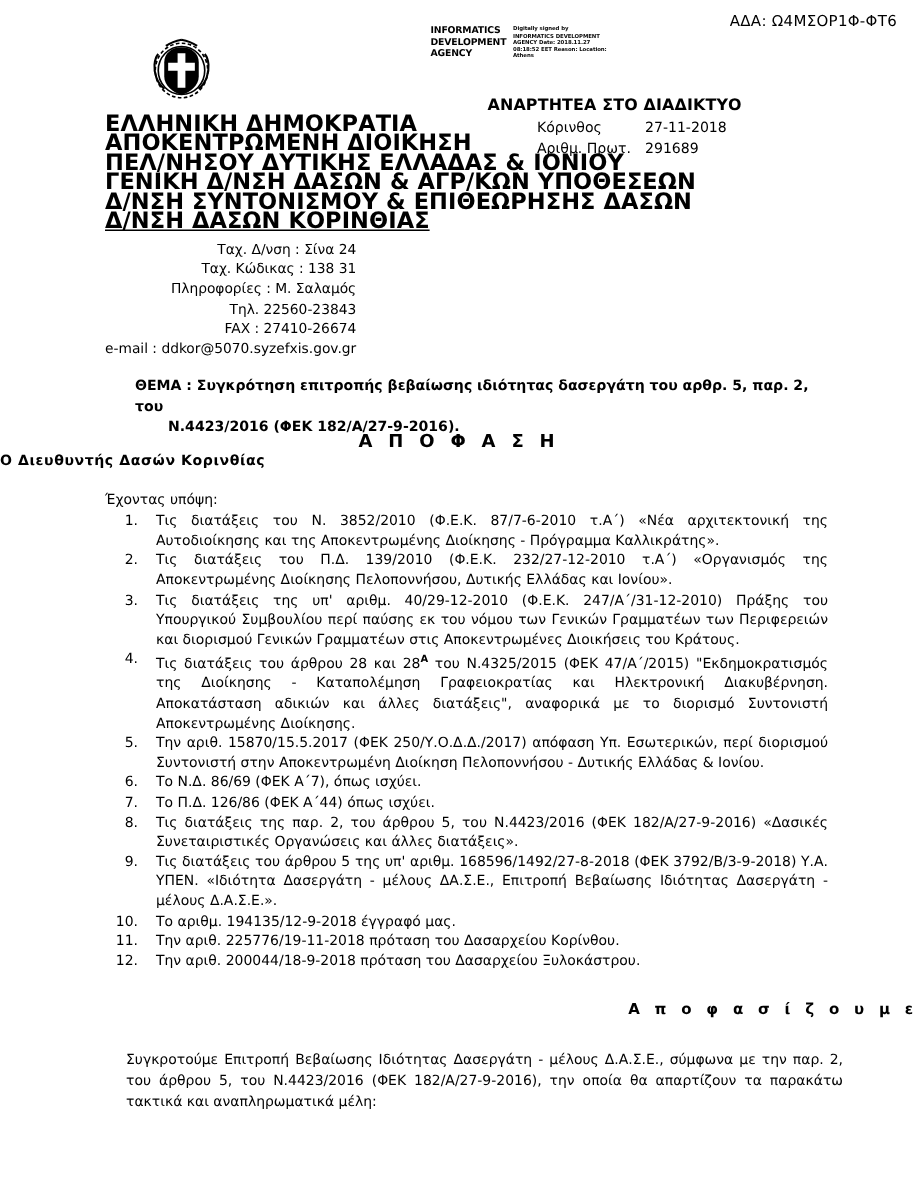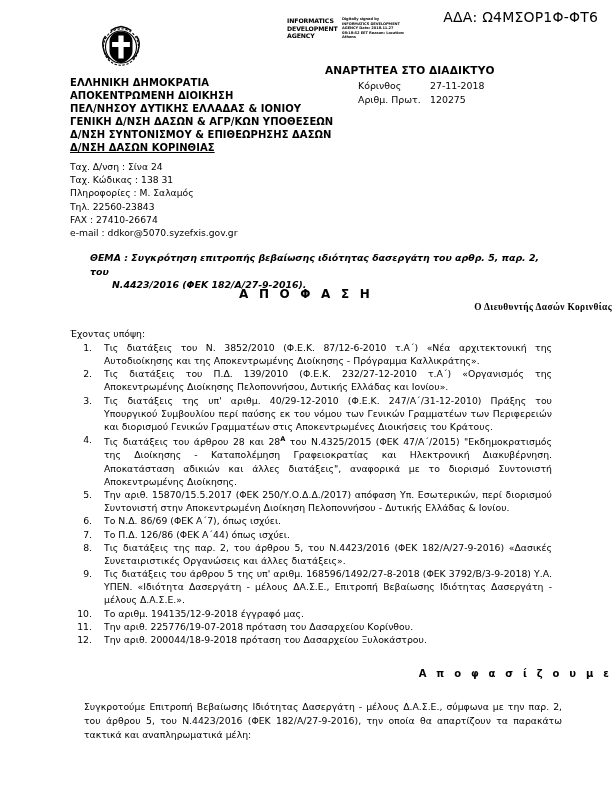--- a/index.html
+++ b/index.html
@@ -20,21 +20,21 @@
     width: 612px;
     height: 792px;
     box-sizing: border-box;
   }
 
   
   .ada-code {
     position: absolute;
     top: 9px;
     right: 14px;
-    font-size: 14px;
+    font-size: 10px;
     letter-spacing: 0.2px;
     white-space: nowrap;
     text-align: center;
   }
 
   
   .sig-stamp {
     position: absolute;
     top: 17px;
     left: 287px;
@@ -90,50 +90,50 @@
     display: flex;
   }
   .hdr-meta .lbl { width: 72px; }
   .hdr-meta .val { white-space: nowrap; }
 
   
   .letterhead {
     position: absolute;
     top: 76px;
     left: 70px;
-    font-size: 10px;
+    font-size: 15px;
     font-weight: bold;
     line-height: 13.1px;
     letter-spacing: 0.05px;
     white-space: nowrap;
   }
   .letterhead .underlined {
     text-decoration: underline;
   }
 
   .contact {
     position: absolute;
     top: 160px;
     left: 70px;
     font-size: 9.2px;
     line-height: 13.2px;
     white-space: nowrap;
+    text-align: right;
   }
 
   
   .subject {
     position: absolute;
     top: 251px;
     left: 90px;
     width: 462px;
     font-size: 9.4px;
     font-weight: bold;
     line-height: 13.6px;
     text-indent: 0;
-    font-style: italic;
   }
   .subject .cont {
     display: block;
     padding-left: 22px;
   }
 
   
   .apofasi-title {
     position: absolute;
     top: 287px;
@@ -142,25 +142,24 @@
     text-align: center;
     font-size: 12px;
     font-weight: bold;
     letter-spacing: 3.2px;
   }
   .apofasi-sub {
     position: absolute;
     top: 302px;
     left: 0;
     width: 612px;
-    text-align: right;
+    text-align: left;
     font-size: 9.4px;
     font-weight: bold;
     letter-spacing: 0.4px;
-    font-family: Liberation Serif, serif;
   }
 
   
   .preamble {
     position: absolute;
     top: 328px;
     left: 70px;
     font-size: 9.3px;
   }
 
@@ -244,21 +243,21 @@
   </div>
 
   <div class="anartitea">ΑΝΑΡΤΗΤΕΑ ΣΤΟ ΔΙΑΔΙΚΤΥΟ</div>
   <div class="hdr-meta">
     <div class="row">
       <span class="lbl">Κόρινθος</span>
       <span class="val">27-11-2018</span>
     </div>
     <div class="row">
       <span class="lbl">Αριθμ.  Πρωτ.</span>
-      <span class="val">120275</span>
+      <span class="val">291689</span>
     </div>
   </div>
 
   <div class="letterhead">
     <div>ΕΛΛΗΝΙΚΗ ΔΗΜΟΚΡΑΤΙΑ</div>
     <div>ΑΠΟΚΕΝΤΡΩΜΕΝΗ ΔΙΟΙΚΗΣΗ</div>
     <div>ΠΕΛ/ΝΗΣΟΥ ΔΥΤΙΚΗΣ ΕΛΛΑΔΑΣ &amp; ΙΟΝΙΟΥ</div>
     <div>ΓΕΝΙΚΗ Δ/ΝΣΗ ΔΑΣΩΝ &amp; ΑΓΡ/ΚΩΝ ΥΠΟΘΕΣΕΩΝ</div>
     <div>Δ/ΝΣΗ ΣΥΝΤΟΝΙΣΜΟΥ &amp; ΕΠΙΘΕΩΡΗΣΗΣ ΔΑΣΩΝ</div>
     <div class="underlined">Δ/ΝΣΗ ΔΑΣΩΝ ΚΟΡΙΝΘΙΑΣ</div>
@@ -279,21 +278,21 @@
   </div>
 
   <div class="apofasi-title">Α Π Ο Φ Α Σ Η</div>
   <div class="apofasi-sub">Ο Διευθυντής Δασών Κορινθίας</div>
 
   <div class="preamble">Έχοντας υπόψη:</div>
 
   <div class="clause-list">
     <div class="clause">
       <span class="num">1.</span>
-      <span class="body">Τις διατάξεις του Ν. 3852/2010 (Φ.Ε.Κ. 87/12-6-2010 τ.Α΄) «Νέα αρχιτεκτονική της Αυτοδιοίκησης και της Αποκεντρωμένης Διοίκησης - Πρόγραμμα Καλλικράτης».</span>
+      <span class="body">Τις διατάξεις του Ν. 3852/2010 (Φ.Ε.Κ. 87/7-6-2010 τ.Α΄) «Νέα αρχιτεκτονική της Αυτοδιοίκησης και της Αποκεντρωμένης Διοίκησης - Πρόγραμμα Καλλικράτης».</span>
     </div>
     <div class="clause">
       <span class="num">2.</span>
       <span class="body">Τις διατάξεις του Π.Δ. 139/2010 (Φ.Ε.Κ. 232/27-12-2010 τ.Α΄) «Οργανισμός της Αποκεντρωμένης Διοίκησης Πελοποννήσου, Δυτικής Ελλάδας και Ιονίου».</span>
     </div>
     <div class="clause">
       <span class="num">3.</span>
       <span class="body">Τις διατάξεις της υπ' αριθμ. 40/29-12-2010 (Φ.Ε.Κ. 247/Α΄/31-12-2010) Πράξης του Υπουργικού Συμβουλίου περί παύσης εκ του νόμου των Γενικών Γραμματέων των Περιφερειών  και  διορισμού Γενικών Γραμματέων στις Αποκεντρωμένες Διοικήσεις του Κράτους.</span>
     </div>
     <div class="clause">
@@ -319,21 +318,21 @@
     <div class="clause">
       <span class="num">9.</span>
       <span class="body">Τις διατάξεις του άρθρου 5 της υπ' αριθμ. 168596/1492/27-8-2018 (ΦΕΚ 3792/Β/3-9-2018) Υ.Α. ΥΠΕΝ. «Ιδιότητα Δασεργάτη - μέλους ΔΑ.Σ.Ε., Επιτροπή Βεβαίωσης Ιδιότητας Δασεργάτη - μέλους Δ.Α.Σ.Ε.».</span>
     </div>
     <div class="clause">
       <span class="num">10.</span>
       <span class="body">Το αριθμ. 194135/12-9-2018 έγγραφό μας.</span>
     </div>
     <div class="clause">
       <span class="num">11.</span>
-      <span class="body">Την αριθ. 225776/19-07-2018 πρόταση του Δασαρχείου Κορίνθου.</span>
+      <span class="body">Την αριθ. 225776/19-11-2018 πρόταση του Δασαρχείου Κορίνθου.</span>
     </div>
     <div class="clause">
       <span class="num">12.</span>
       <span class="body">Την αριθ. 200044/18-9-2018 πρόταση του Δασαρχείου Ξυλοκάστρου.</span>
     </div>
   </div>
 
   <div class="decide-title">Α π ο φ α σ ί ζ ο υ μ ε</div>
   <div class="closing">Συγκροτούμε Επιτροπή Βεβαίωσης Ιδιότητας Δασεργάτη - μέλους Δ.Α.Σ.Ε., σύμφωνα με την παρ. 2, του άρθρου 5, του Ν.4423/2016 (ΦΕΚ 182/Α/27-9-2016), την οποία θα απαρτίζουν τα παρακάτω τακτικά και αναπληρωματικά μέλη:</div>
 

